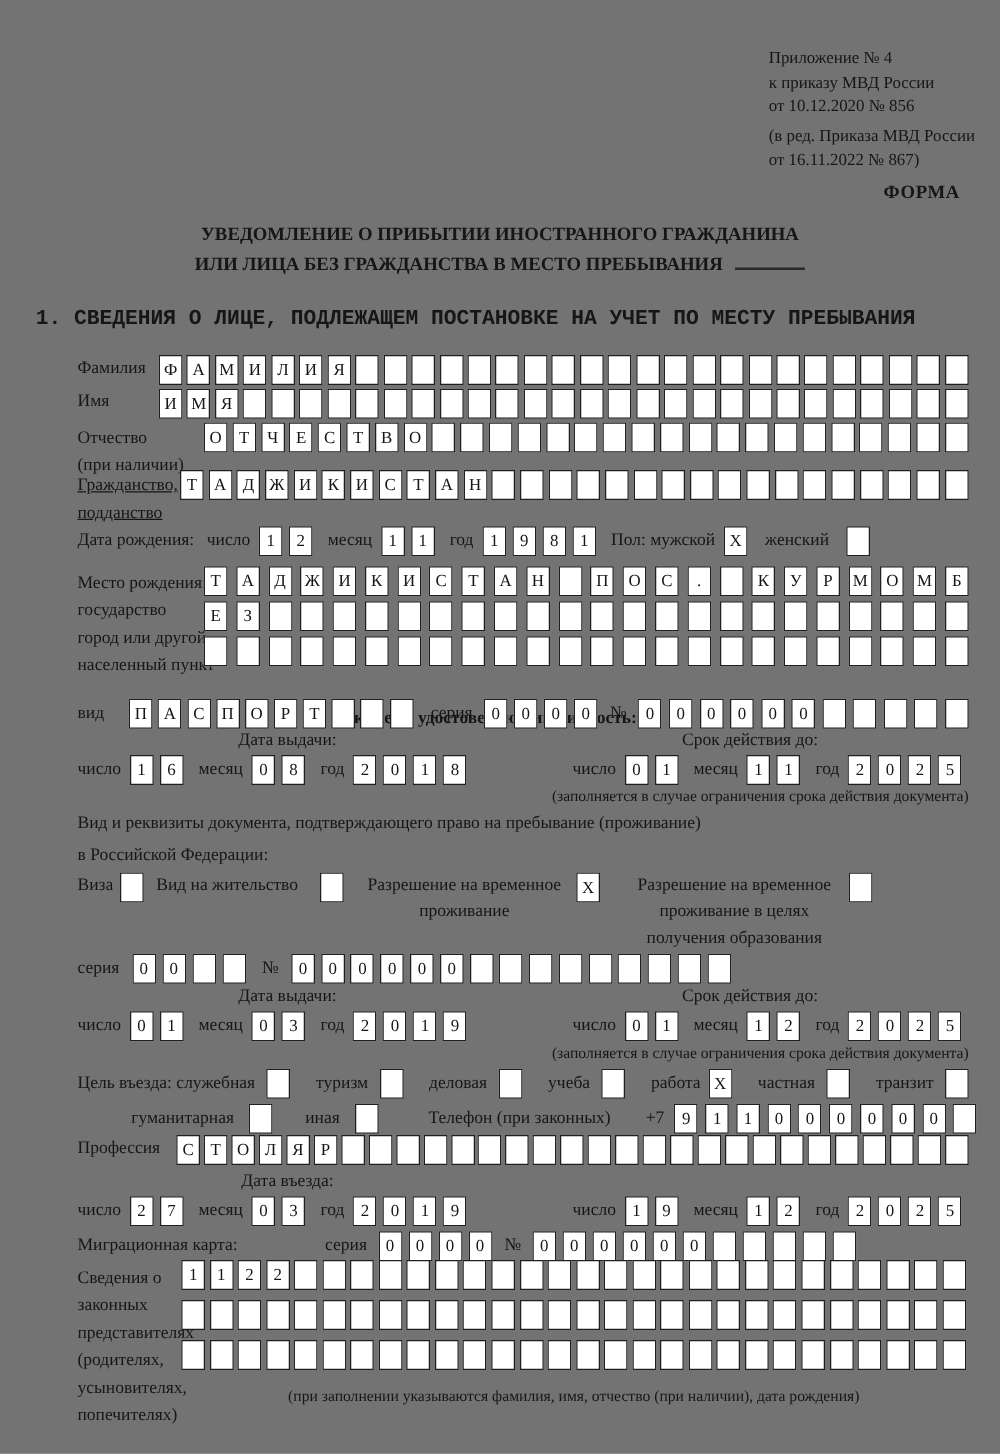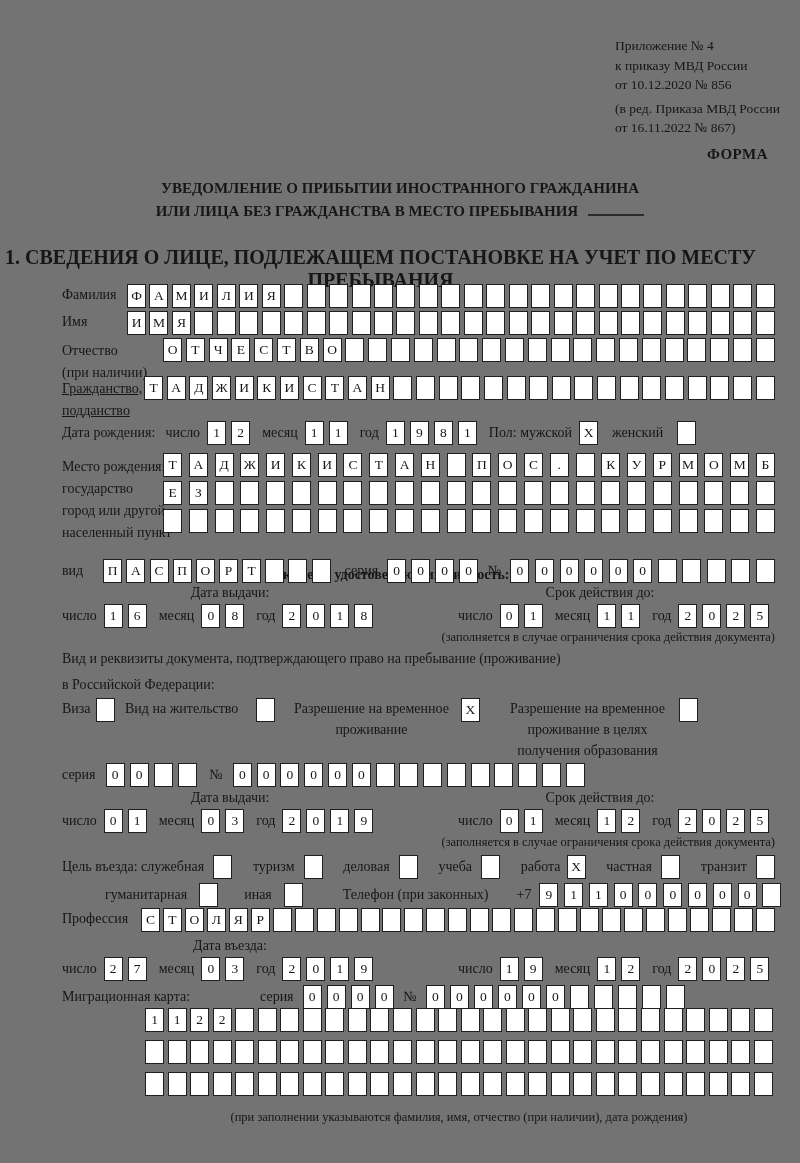--- a/index.html
+++ b/index.html
@@ -44,21 +44,21 @@
     <div>от 16.11.2022 № 867)</div>
   </div>
 
   <div class="abs b" style="top:146px;right:32px;font-size:15px;letter-spacing:.5px;">ФОРМА</div>
 
   <div class="abs ctr b" style="top:180px;left:0;width:800px;font-size:15px;">УВЕДОМЛЕНИЕ О ПРИБЫТИИ ИНОСТРАННОГО ГРАЖДАНИНА</div>
   <div class="abs ctr b" style="top:203px;left:0;width:800px;font-size:15px;">
     <span>ИЛИ ЛИЦА БЕЗ ГРАЖДАНСТВА В МЕСТО ПРЕБЫВАНИЯ</span><span class="uline"></span>
   </div>
 
-  <div class="abs ctr b" style="top:246px;left:0;width:761px;font-size:20px;">1. СВЕДЕНИЯ О ЛИЦЕ, ПОДЛЕЖАЩЕМ ПОСТАНОВКЕ НА УЧЕТ ПО МЕСТУ ПРЕБЫВАНИЯ</div>
+  <div class="abs ctr b" style="top:246px;left:0;width:761px;font-size:17px;font-family:Liberation Mono, monospace;">1. СВЕДЕНИЯ О ЛИЦЕ, ПОДЛЕЖАЩЕМ ПОСТАНОВКЕ НА УЧЕТ ПО МЕСТУ ПРЕБЫВАНИЯ</div>
 
   <div class="abs" style="top:287px;left:62px;">Фамилия</div>
   <div class="abs cells sb" style="top:284px;left:127px;width:648px;">
       <span class="cell">Ф</span>
       <span class="cell">А</span>
       <span class="cell">М</span>
       <span class="cell">И</span>
       <span class="cell">Л</span>
       <span class="cell">И</span>
       <span class="cell">Я</span>
@@ -652,20 +652,28 @@
         <span class="cell">0</span>
         <span class="cell">0</span>
         <span class="cell"></span>
         <span class="cell"></span>
         <span class="cell"></span>
         <span class="cell"></span>
         <span class="cell"></span>
       </span>
   </div>
 
+  <div class="abs lblcol" style="top:1012px;left:62px;line-height:20.5px;">
+    <div>Сведения о</div>
+    <div>законных</div>
+    <div>представителях</div>
+    <div>(родителях,</div>
+    <div>усыновителях,</div>
+    <div>попечителях)</div>
+  </div>
   <div class="abs cells sb" style="top:1008px;left:145px;width:628px;">
       <span class="cell">1</span>
       <span class="cell">1</span>
       <span class="cell">2</span>
       <span class="cell">2</span>
       <span class="cell"></span>
       <span class="cell"></span>
       <span class="cell"></span>
       <span class="cell"></span>
       <span class="cell"></span>

